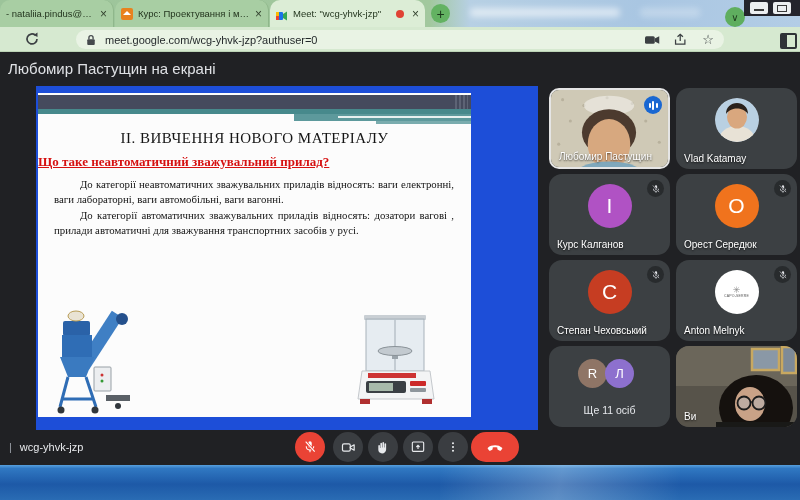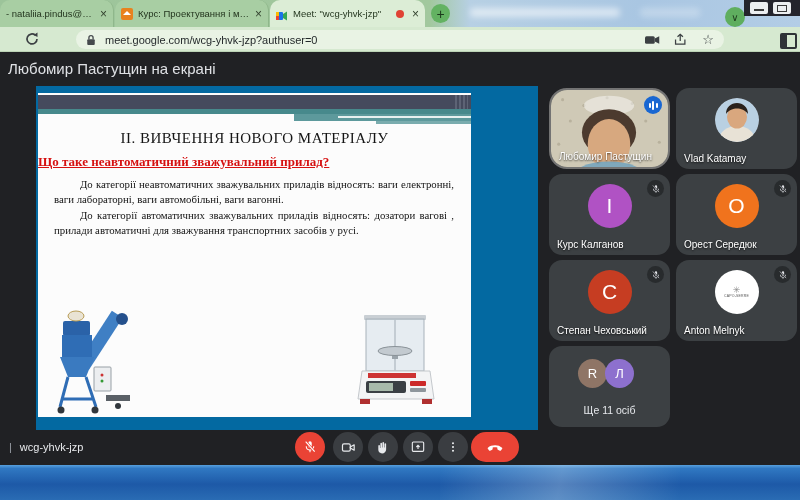--- a/index.html
+++ b/index.html
@@ -39,21 +39,21 @@
   .reload{position:absolute;left:24px;top:4px;width:16px;height:16px;}
   .urlpill{position:absolute;left:76px;top:3px;width:648px;height:19px;border-radius:10px;background:#e9f3e4;
     display:flex;align-items:center;padding:8px 10px;box-sizing:border-box;}
   .url-text{font-size:11px;color:#24292b;margin-left:9px;white-space:nowrap;flex:1;overflow:hidden;}
   .pill-ico{margin-left:14px;flex:none;display:flex;align-items:center;}
   .star{font-size:13px;color:#3c4043;}
   .sidepanel{position:absolute;right:3px;top:6px;width:13px;height:12px;border:2px solid #2f3337;border-radius:2px;}
   .sidepanel::after{content:"";position:absolute;left:0;top:0;bottom:0;width:5px;background:#2f3337;}
   
   .banner{position:absolute;left:8px;top:60px;font-size:15px;color:#dfe1e5;}
-  .sharescr{position:absolute;left:36px;top:86px;width:502px;height:344px;background:#0369a1;}
+  .sharescr{position:absolute;left:36px;top:86px;width:502px;height:344px;background:#1d4ed8;}
   .slide{position:absolute;left:2px;top:7px;width:433px;height:324px;background:#fcfcfc;}
   .band{position:absolute;left:0;top:2px;width:433px;height:14px;background:#454a5d;}
   .band-stripes{position:absolute;right:3px;top:2px;width:13px;height:26px;
     background:repeating-linear-gradient(90deg,#5d6375 0 2px,transparent 2px 4px);}
   .teal1{position:absolute;left:0;top:16px;width:433px;height:5px;background:#47898c;}
   .teal2{position:absolute;left:256px;top:21px;width:177px;height:7px;background:#5d999c;}
   .tealline{position:absolute;left:300px;top:23px;width:133px;height:2px;background:#fff;opacity:.85;}
   .teal3{position:absolute;left:338px;top:28px;width:95px;height:3px;background:#7aacae;}
   .slide-title{position:absolute;left:0;width:100%;top:37px;text-align:center;
     font-family:"Liberation Serif",serif;font-size:15px;letter-spacing:.5px;color:#151515;}
@@ -65,21 +65,21 @@
   .pbold{font-weight:bold;font-size:11.8px;word-spacing:2.5px;line-height:1.45;}
   .img-machine{position:absolute;left:12px;top:210px;width:100px;height:112px;}
   .img-balance{position:absolute;left:316px;top:220px;width:84px;height:100px;}
   
   .tile{position:absolute;width:121px;height:81px;background:#3c4043;border-radius:13px;overflow:hidden;box-sizing:border-box;}
   .t-c1{left:549px;} .t-c2{left:676px;}
   .t-r1{top:88px;} .t-r2{top:174px;} .t-r3{top:260px;} .t-r4{top:346px;}
   .nm{position:absolute;left:8px;bottom:5px;font-size:10px;color:#fff;white-space:nowrap;
       text-shadow:0 1px 2px rgba(0,0,0,.75);z-index:3;}
   .nm-center{position:absolute;left:0;right:0;bottom:11px;text-align:center;font-size:10.5px;color:#e6e8ec;z-index:3;}
-  .tile-speaking{border:2px solid #737373;border-radius:18px;}
+  .tile-speaking{border:2px solid #e5e5e5;border-radius:10px;}
   .audiobadge{position:absolute;right:6px;top:6px;width:18px;height:18px;border-radius:50%;background:#1967d2;
     display:flex;align-items:center;justify-content:center;gap:1.5px;z-index:3;}
   .audiobadge i{display:block;width:2px;background:#fff;border-radius:1px;}
   .ab1{height:5px;} .ab2{height:9px;} .ab3{height:5px;}
   .mutebadge{position:absolute;right:6px;top:6px;width:17px;height:17px;border-radius:50%;
     background:rgba(35,37,40,.78);display:flex;align-items:center;justify-content:center;z-index:3;}
   .avatar{position:absolute;left:50%;top:32px;transform:translate(-50%,-50%);width:44px;height:44px;border-radius:50%;
     display:flex;align-items:center;justify-content:center;font-size:21px;color:#fff;z-index:2;}
   .av-purple{background:#b052c4;} .av-orange{background:#f0731d;} .av-red{background:#c63d22;}
   .av-logo{background:#fff;flex-direction:column;}
@@ -333,20 +333,35 @@
   </div>
 
   <div class="tile t-c1 t-r4">
     <div class="dualwrap">
       <div class="dual dual-r">R</div>
       <div class="dual dual-l">Л</div>
     </div>
     <span class="nm-center">Ще 11 осіб</span>
   </div>
 
+  <div class="tile t-c2 t-r4">
+    <svg class="vidfill" viewBox="0 0 121 81" preserveAspectRatio="none">
+      <rect width="121" height="81" fill="#57534a"></rect>
+      <rect x="0" y="0" width="121" height="40" fill="#6b665a"></rect>
+      <rect x="76" y="3" width="27" height="21" fill="#8a98a6" stroke="#c8a860" stroke-width="2.5"></rect>
+      <rect x="106" y="1" width="14" height="26" fill="#7d8a98" stroke="#c8a860" stroke-width="2.5"></rect>
+      <ellipse cx="80" cy="62" rx="37" ry="33" fill="#15110e"></ellipse>
+      <ellipse cx="74" cy="58" rx="15" ry="17" fill="#c9a287"></ellipse>
+      <circle cx="68" cy="57" r="6.5" fill="rgba(165,190,205,0.35)" stroke="#1b1b1b" stroke-width="1.8"></circle>
+      <circle cx="83" cy="57" r="6.5" fill="rgba(165,190,205,0.35)" stroke="#1b1b1b" stroke-width="1.8"></circle>
+      <line x1="74" y1="56" x2="77" y2="56" stroke="#1b1b1b" stroke-width="1.6"></line>
+      <rect x="40" y="76" width="81" height="8" fill="#191917"></rect>
+    </svg>
+    <span class="nm">Ви</span>
+  </div>
 
   <div class="cbar">
     <div class="code">
       <span class="div">|</span>
       <span>wcg-yhvk-jzp</span>
     </div>
 
     <div class="ctl ctl-red ctl-mic">
       <svg width="16" height="16" viewBox="0 0 24 24">
           <path d="M12 13.5a2.6 2.6 0 0 0 2.6-2.6V6a2.6 2.6 0 1 0-5.2 0v4.9A2.6 2.6 0 0 0 12 13.5z" fill="#fff"></path>

